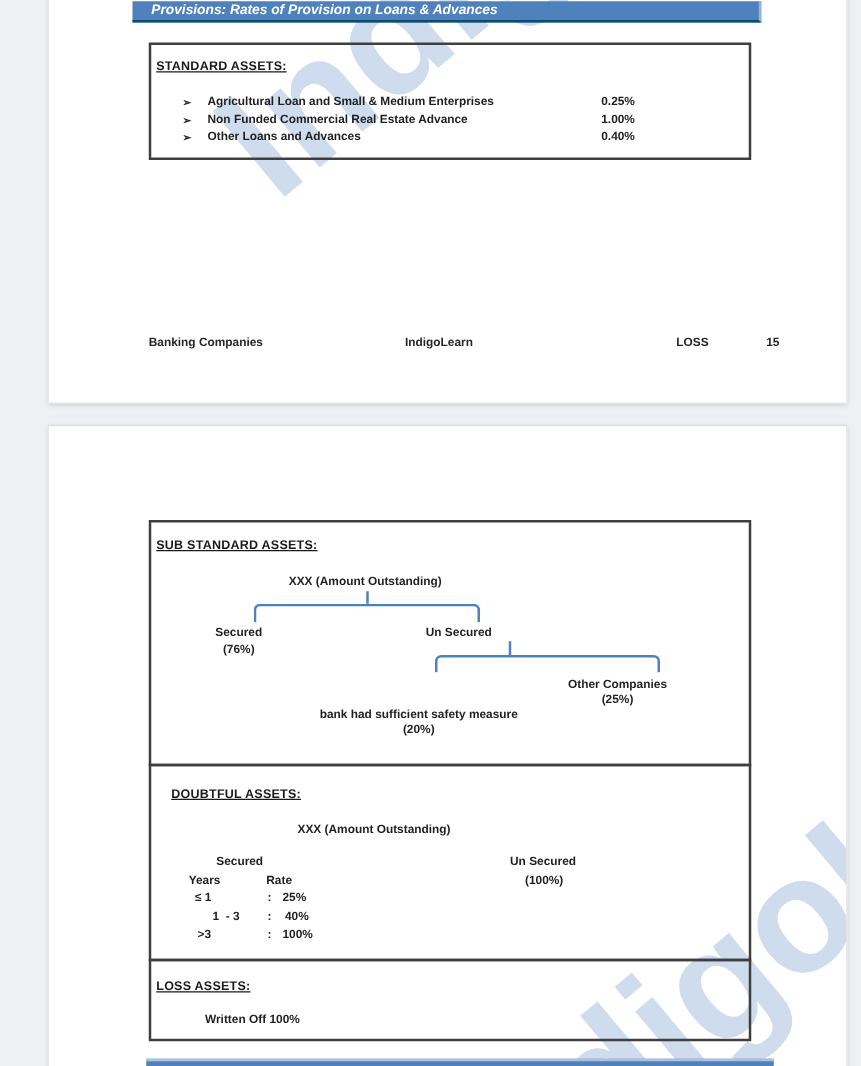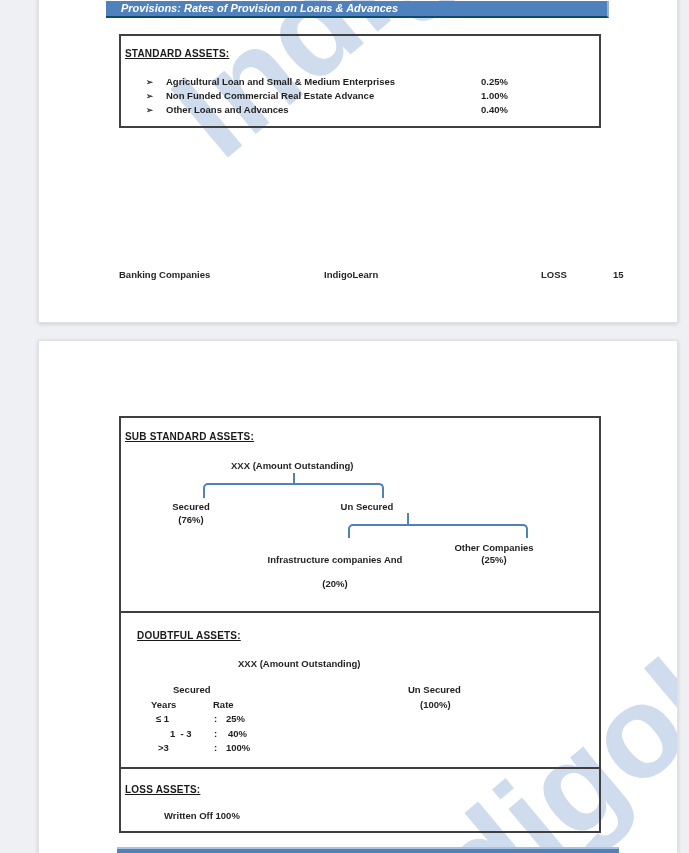--- a/index.html
+++ b/index.html
@@ -109,21 +109,21 @@
     <div class="stem" style="left:254px; top:132px; height:10px;"></div>
     <div class="bracket" style="left:164px; top:142px; width:181px; height:15px;"></div>
 
     <div class="txt ctr abs" style="left:112px; top:160px; width:80px;">Secured</div>
     <div class="txt ctr abs" style="left:112px; top:173px; width:80px;">(76%)</div>
     <div class="txt ctr abs" style="left:288px; top:160px; width:80px;">Un Secured</div>
 
     <div class="stem" style="left:368px; top:172px; height:11px;"></div>
     <div class="bracket" style="left:309px; top:183px; width:180px; height:14px;"></div>
 
-    <div class="txt ctr abs" style="left:186px; top:213px; width:220px;">Infrastructure companies And</div>
+    <div class="txt ctr abs" style="left:186px; top:225px; width:220px;">bank had sufficient safety measure</div>
     <div class="txt ctr abs" style="left:186px; top:237px; width:220px;">(20%)</div>
     <div class="txt ctr abs" style="left:385px; top:201px; width:140px;">Other Companies</div>
     <div class="txt ctr abs" style="left:385px; top:213px; width:140px;">(25%)</div>
 
     <div class="assets-box abs" style="left:80px; top:270px; width:482px; height:158px;"></div>
     <div class="heading abs" style="left:86px; top:289px;padding-left:12px;">DOUBTFUL ASSETS:</div>
     <div class="txt abs" style="left:199px; top:317px;">XXX (Amount Outstanding)</div>
 
     <div class="txt abs" style="left:134px; top:343px;">Secured</div>
     <div class="txt abs" style="left:112px; top:358px;">Years</div>

